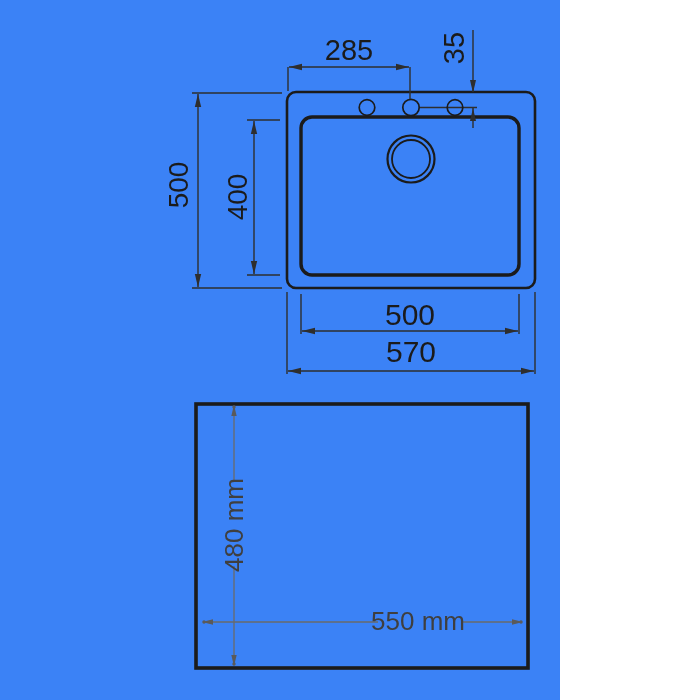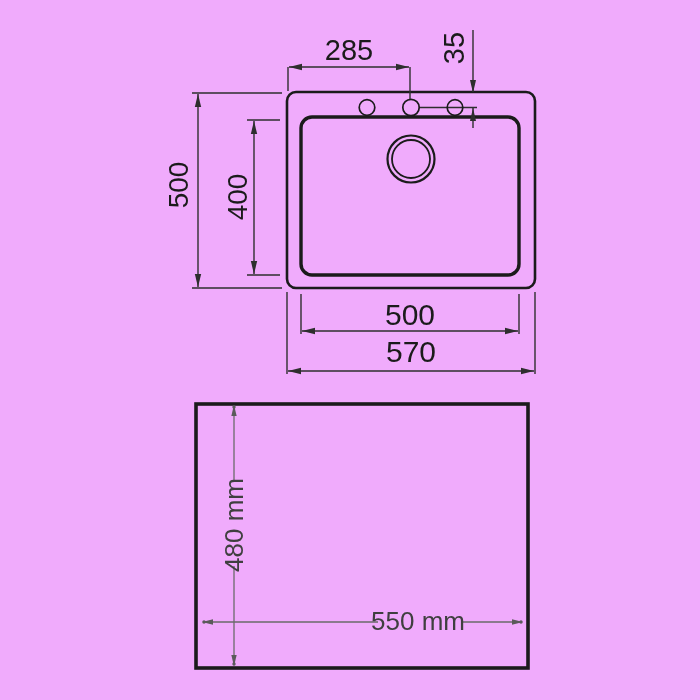--- a/index.html
+++ b/index.html
@@ -1,17 +1,17 @@
 <!DOCTYPE html>
 <html><head>
 <meta charset="utf-8">
 <style>
   html,body{margin:0;padding:0;background:#ffffff;}
   .canvas{
-    position:relative;width:700px;height:700px;background:#f0abfc;overflow:hidden;
+    position:relative;width:560px;height:700px;background:#3b82f6;overflow:hidden;
     font-family:"Liberation Sans", sans-serif;
   }
   svg{display:block;}
   .shape{stroke:#1b1b1b;fill:none;}
   .dim{stroke:#2e2e2e;stroke-width:1.4;fill:none;}
   .arrow{fill:#2e2e2e;stroke:none;}
   .dimtext{fill:#1b1b1b;font-family:"Liberation Sans",sans-serif;}
   .cdim{stroke:#6a6a6a;stroke-width:1.3;fill:none;}
   .carrow{fill:#5a5a5a;stroke:none;}
   .cdimtext{fill:#3f3f3f;font-family:"Liberation Sans",sans-serif;}

